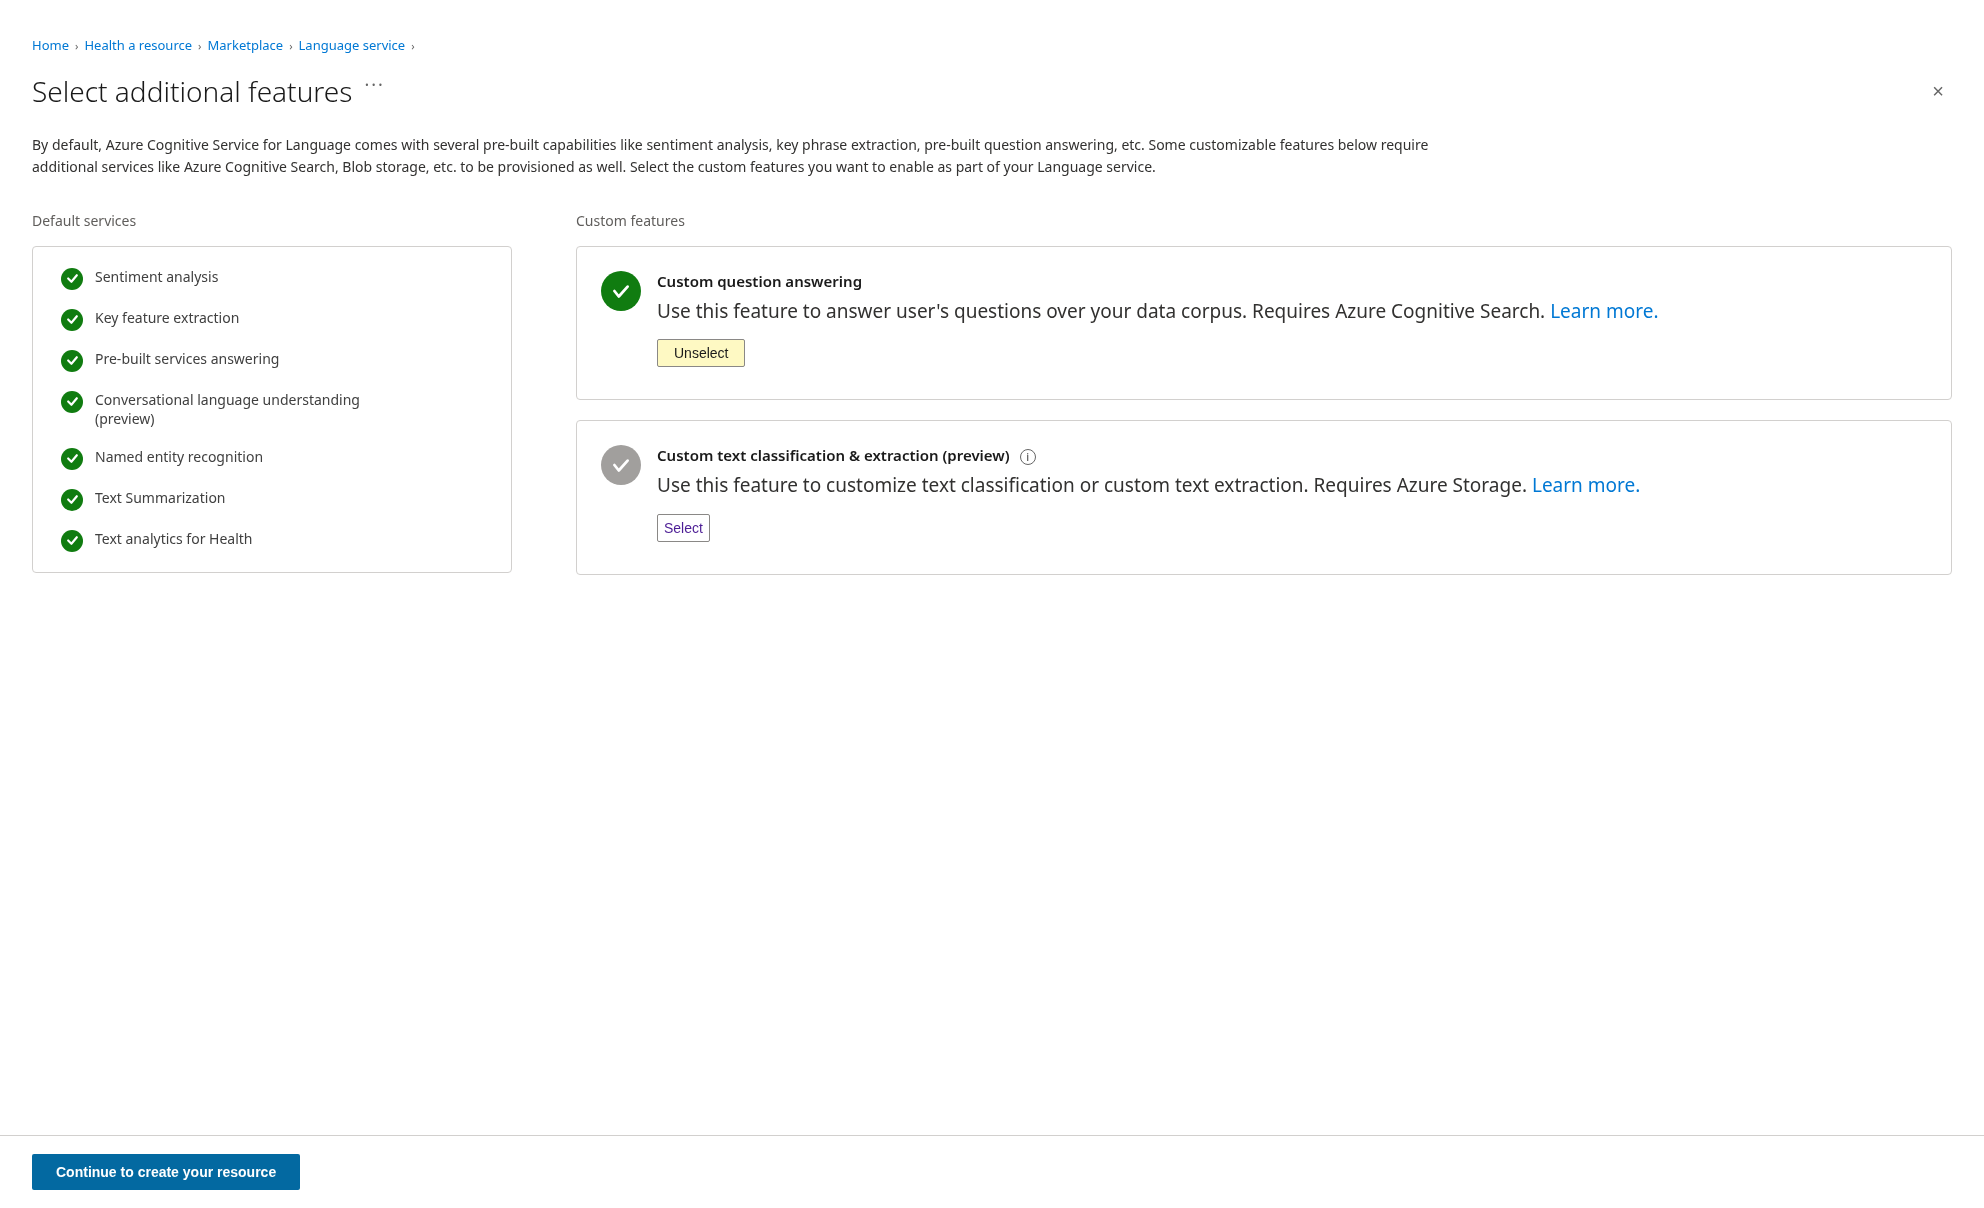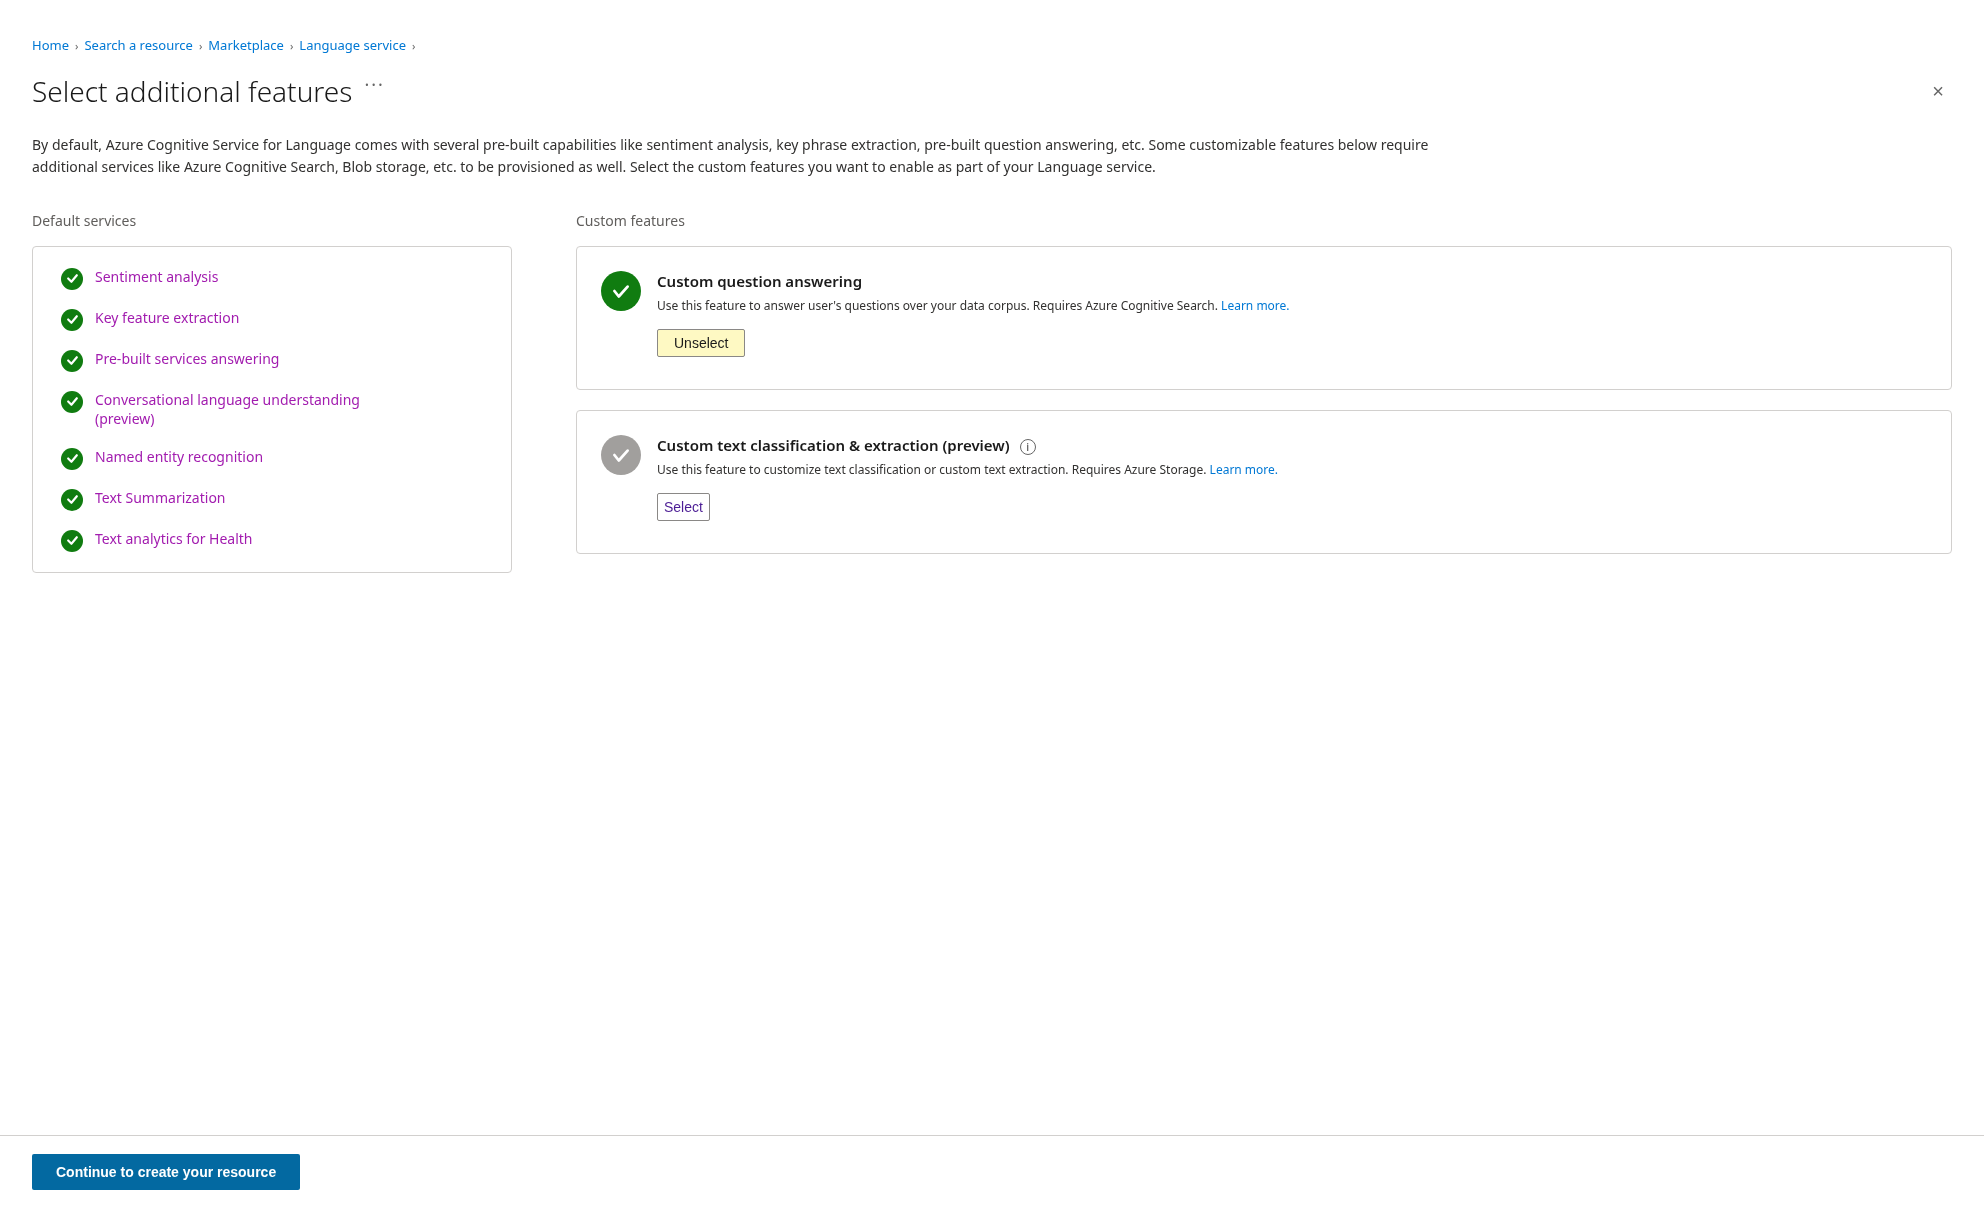--- a/index.html
+++ b/index.html
@@ -108,21 +108,21 @@
       align-items: center;
       justify-content: center;
       margin-top: 1px;
     }
     .check-icon svg {
       width: 13px;
       height: 13px;
     }
     .feature-name {
       font-size: 14px;
-      color: #a21caf;
+      color: #404040;
       line-height: 1.4;
     }
     .custom-feature-card {
       border: 1px solid #d2d0ce;
       border-radius: 4px;
       padding: 24px 24px 20px 24px;
       margin-bottom: 20px;
     }
     .custom-feature-header {
       display: flex;
@@ -166,21 +166,21 @@
       height: 16px;
       border-radius: 50%;
       border: 1px solid #666;
       font-size: 10px;
       color: #666;
       margin-left: 6px;
       vertical-align: middle;
       cursor: pointer;
     }
     .custom-feature-desc {
-      font-size: 12px;
+      font-size: 19px;
       color: #323130;
       line-height: 1.5;
       margin-bottom: 14px;
     }
     .custom-feature-desc a {
       color: #0078d4;
       text-decoration: none;
     }
     .btn-unselect {
       border: 1px solid #8a8886;
@@ -223,21 +223,21 @@
     }
   </style>
 </head>
 <body>
 
 <div class="page-wrapper">
 
   <nav class="breadcrumb">
     <a href="#">Home</a>
     <span class="chevron">›</span>
-    <a href="#">Search a resource</a>
+    <a href="#">Health a resource</a>
     <span class="chevron">›</span>
     <a href="#">Marketplace</a>
     <span class="chevron">›</span>
     <a href="#">Language service</a>
     <span class="chevron">›</span>
   </nav>
 
   <div class="page-header">
     <div class="page-title-row">
       <h1 class="page-title">Select additional features</h1>

